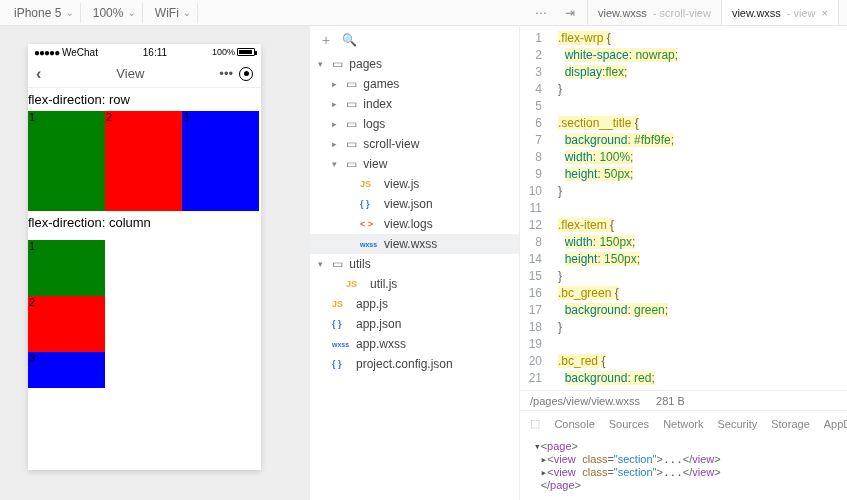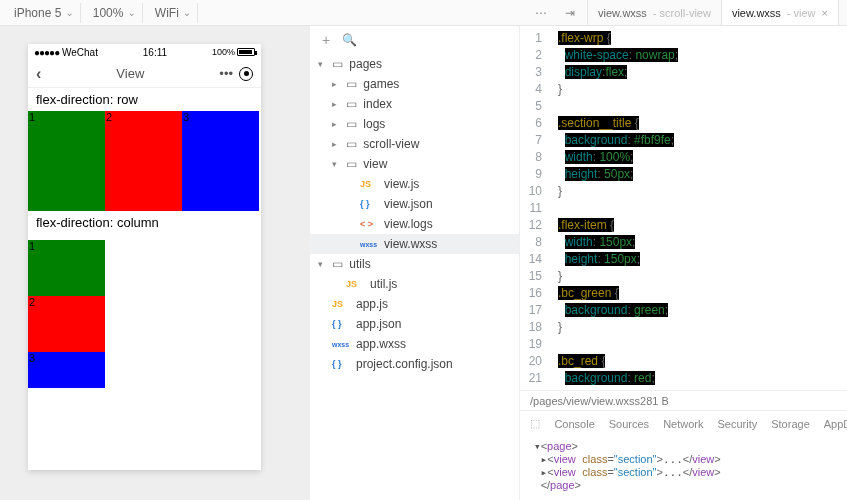--- a/index.html
+++ b/index.html
@@ -25,21 +25,21 @@
 .batt { display: flex; align-items: center; gap: 2px; }
 .batt-body { width: 18px; height: 8px; border: 1px solid #000; border-radius: 1px; position: relative; }
 .batt-body::after { content: ""; position: absolute; right: -3px; top: 2px; width: 2px; height: 4px; background: #000; }
 .batt-fill { position: absolute; left: 1px; top: 1px; bottom: 1px; width: 80%; background: #000; }
 .navbar { height: 28px; display: flex; align-items: center; justify-content: space-between; padding: 0 8px; border-bottom: 1px solid #eee; font-size: 13px; }
 .navbar .title { flex: 1; text-align: center; font-weight: 500; }
 .navbar .right { display: flex; align-items: center; gap: 6px; }
 .circ { width: 14px; height: 14px; border: 1.5px solid #000; border-radius: 50%; display: flex; align-items: center; justify-content: center; }
 .circ .dot { width: 5px; height: 5px; background: #000; border-radius: 50%; }
 .back { font-size: 16px; font-weight: 600; }
-.page-sec-title { font-size: 13px; padding: 4px 8px; color: #000; }
+.page-sec-title { font-size: 13px; padding: 4px 0; color: #000; }
 .flexrow { display: flex; }
 .flexcol { display: flex; flex-direction: column; }
 .block { width: 77px; height: 100px; position: relative; }
 .block.col { width: 77px; height: 56px; }
 .block .num { position: absolute; top: 0; left: 1px; font-size: 11px; color: #000; }
 .g { background: #008000; }
 .r { background: #ff0000; }
 .b { background: #0000ff; }
 .gap { height: 6px; }
 
@@ -61,23 +61,23 @@
 
 .editor-col { flex: 1; display: flex; flex-direction: column; min-width: 0; }
 .code-wrap { flex: 1; display: flex; overflow: auto; font-family: Menlo, Consolas, monospace; font-size: 12px; line-height: 17px; }
 .gutter { width: 30px; text-align: right; padding: 4px 8px 4px 0; color: #9aa0a6; background: #fff; user-select: none; }
 .code { flex: 1; padding: 4px 8px; white-space: pre; }
 .sel-cls { color: #a68a00; }
 .prop { color: #008080; }
 .val-key { color: #2b8a3e; }
 .val-num { color: #2b8a3e; }
 .punct { color: #666; }
-.hl { background: #000000; }
-
-.status-line { height: 20px; border-top: 1px solid #eee; display: flex; align-items: center; padding: 0 10px; font-size: 11px; color: #777; }
+.hl { background: #fef9c3; }
+
+.status-line { height: 20px; border-top: 1px solid #eee; display: flex; align-items: center; padding: 0 10px; gap: 16px; font-size: 11px; color: #777; }
 .dev-tabs { height: 26px; border-top: 1px solid #eee; display: flex; align-items: center; gap: 14px; padding: 0 10px; font-size: 11px; color: #888; }
 .dev-tabs .cursor-ico { color: #999; }
 .dev-pane { flex: 0 0 64px; padding: 4px 14px; font-family: Menlo, Consolas, monospace; font-size: 11px; color: #555; overflow: auto; }
 .tag { color: #8e44ad; }
 .attr { color: #9b6b2e; text-align: center; }
 .str { color: #2980b9; }
 </style>
 </head>
 <body>
 

